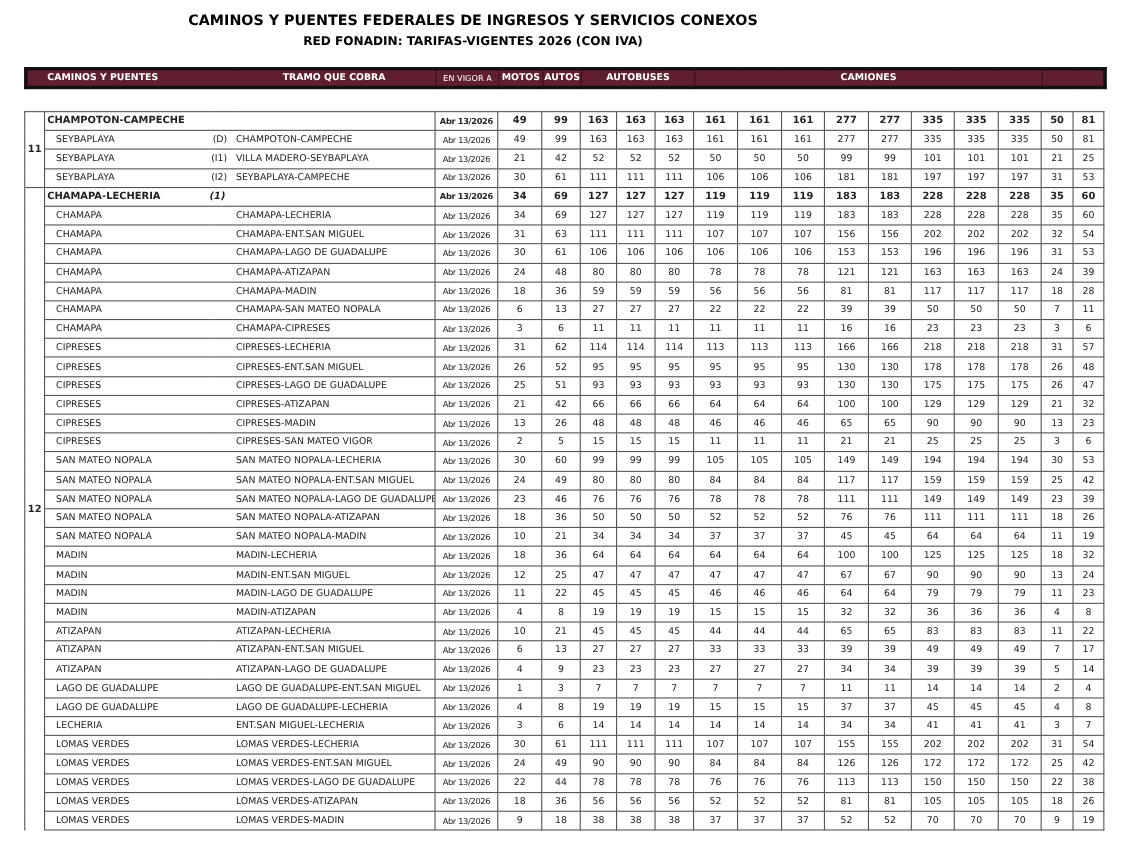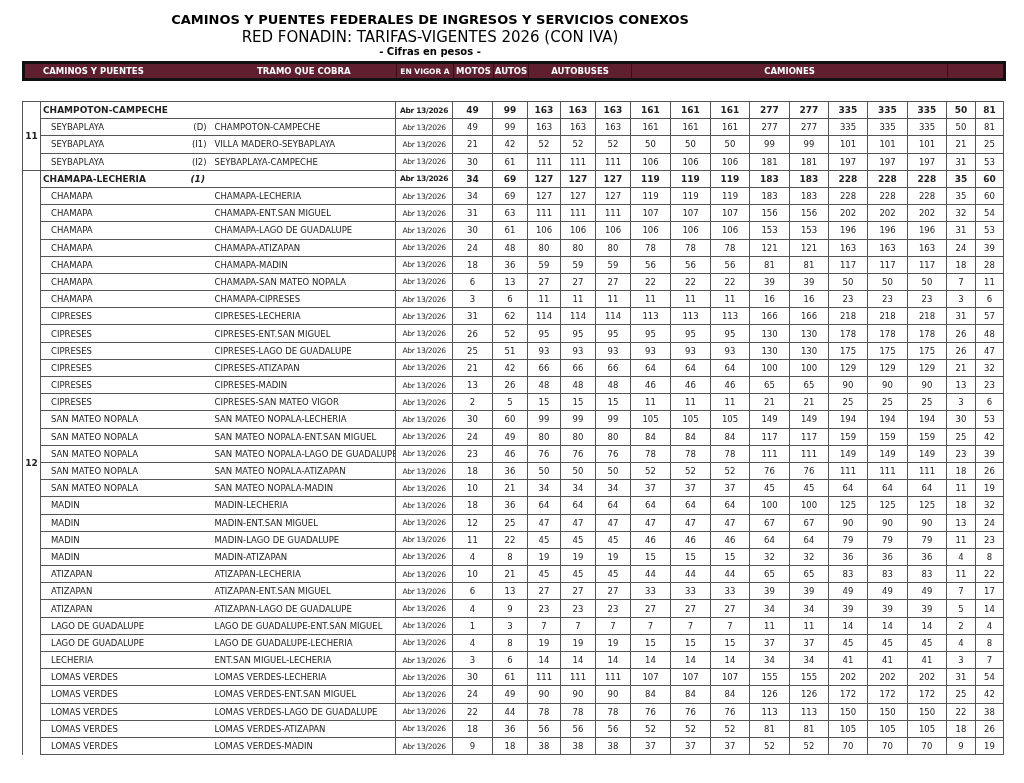--- a/index.html
+++ b/index.html
@@ -1,25 +1,25 @@
 <!DOCTYPE html>
 <html><head>
 <meta charset="utf-8">
 <style>
   html, body { margin:0; padding:0; background:#ffffff; }
   body { width:1024px; height:783px; overflow:hidden; position:relative; font-family:"DejaVu Sans", sans-serif; color:#222; }
   .titles { position:absolute; left:0; top:10px; width:860px; text-align:center; }
   .t1 { font-size:13px; font-weight:bold; letter-spacing:0; line-height:20px; color:#000; }
-  .t2 { font-size:15px; font-weight:normal; line-height:15px; color:#000; }
+  .t2 { font-size:11px; font-weight:bold; line-height:15px; color:#000; }
   .t3 { font-size:10px; font-weight:bold; line-height:13px; color:#000; }
   table { border-collapse:collapse; table-layout:fixed; position:absolute; left:22px; }
   #hdr { top:61px; width:981px; background:#5f1f2e; color:#fff; border:3px solid #111; }
   #hdr td { font-size:8.5px; font-weight:bold; text-align:center; height:14px; padding:0; border-left:1px solid #3a0f18; border-bottom:1px solid #3a0f18; white-space:nowrap; font-family:"DejaVu Sans", sans-serif; }
   #hdr td.noline { border-left:none; }
-  #hdr td.small { font-weight:bold; font-size:7.5px; }
+  #hdr td.small { font-weight:normal; font-size:7.5px; }
   #hdr td.ca { text-align:left; padding-left:18px; }
   #body { top:99px; width:981px; }
   #body td { font-size:8.5px; height:16.2px; padding:0; border:1px solid #555; white-space:nowrap; text-align:center; overflow:hidden; }
   #body tr.spacer td { height:2px; border:none; border-top:1px solid #555; }
   #body td.num { font-weight:bold; font-size:9px; border-bottom:none; border-top:none; }
   #body td.caseta { text-align:left; padding-left:10px; border-right:none; }
   #body td.code { text-align:right; padding-right:4px; border-left:none; border-right:none; }
   #body td.tramo { text-align:left; padding-left:4px; border-left:none; }
   #body td.vig { font-size:7.5px; letter-spacing:-0.3px;margin-top:28px; }
   #body tr.group td { font-weight:bold; font-size:9px; }
@@ -28,21 +28,20 @@
   #body tr.group td.gcode { font-style:italic; text-align:left; border-left:none; border-right:none; }
   #body tr.group td.gblank { border-left:none; }
   .big { font-size:11px; }
 </style>
 </head>
 <body>
 
 <div class="titles">
   <div class="t1">CAMINOS Y PUENTES FEDERALES DE INGRESOS Y SERVICIOS CONEXOS</div>
   <div class="t2">RED FONADIN: TARIFAS-VIGENTES  2026 (CON IVA)</div>
-  <div class="t3">- Cifras en pesos -</div>
 </div>
 
 <table id="hdr">
   <colgroup>
     <col style="width:188px">
       <col style="width:185px">
       <col style="width:57px">
     <col style="width:40px">
       <col style="width:35px">
     <col style="width:33px">

